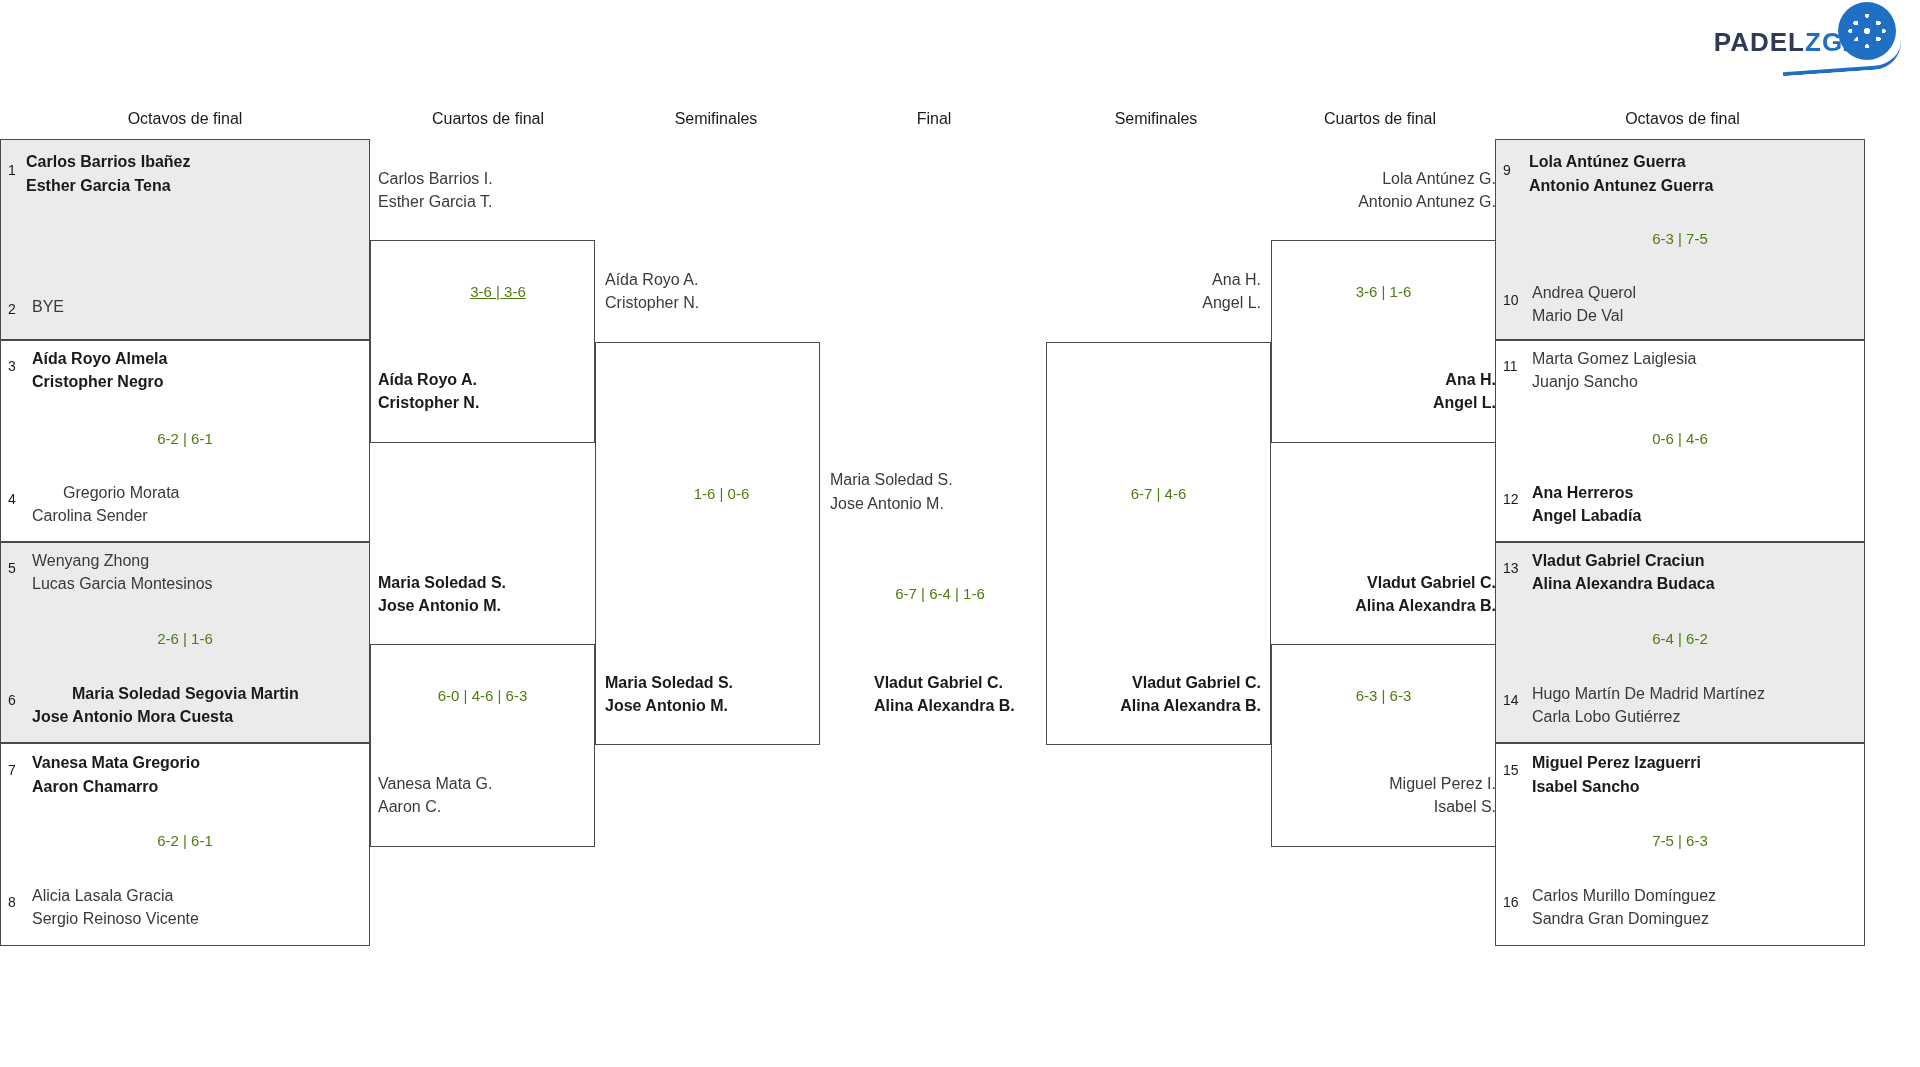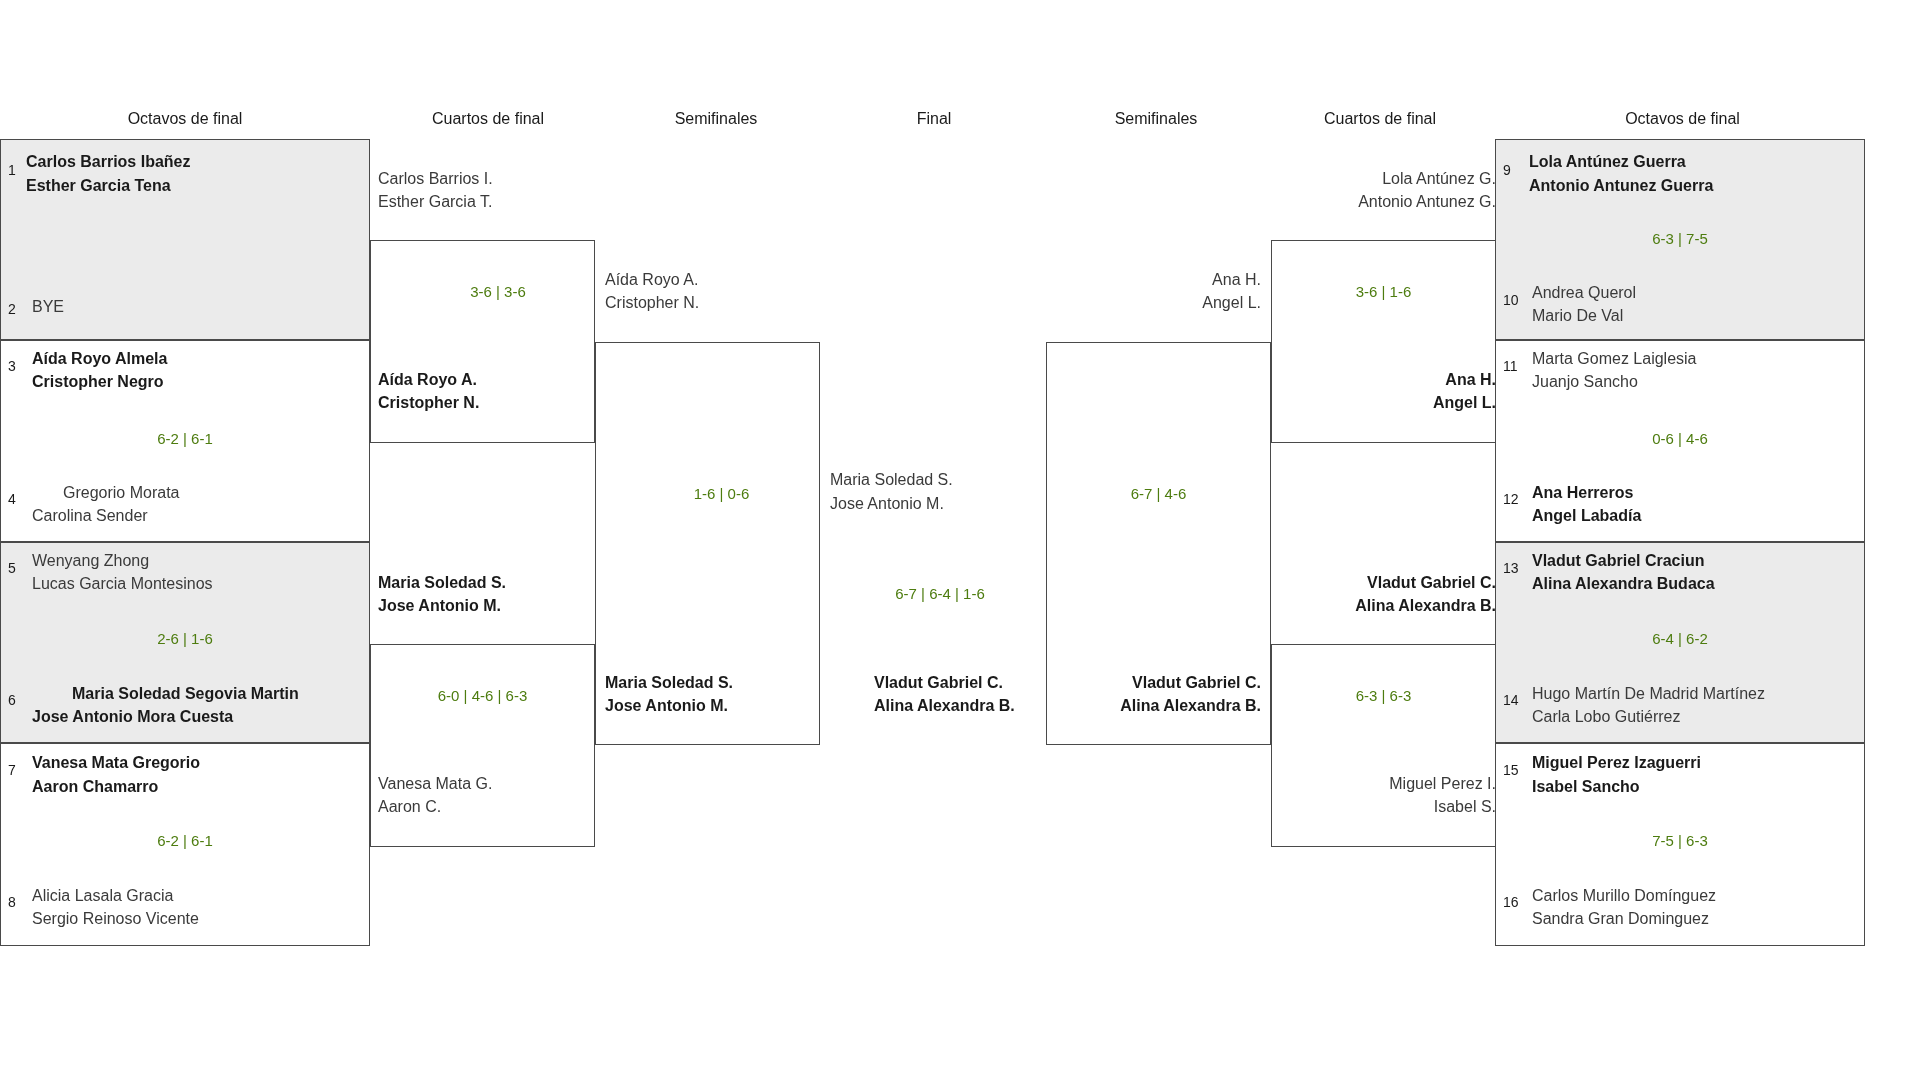--- a/index.html
+++ b/index.html
@@ -122,20 +122,25 @@
     font-size: 15px;
     color: #4d7c0f;
     white-space: nowrap;
   }
   .score.center { text-align: center; }
 </style>
 </head>
 <body>
 
 <div class="header">
+  <div class="logo">
+    <div class="logo-ball"></div>
+    <div class="logo-swoosh"></div>
+    <div class="logo-text"><span>PADEL</span><span class="accent">ZGZ</span></div>
+  </div>
 </div>
 
 <div class="round-head" style="left:0px;width:370px;">Octavos de final</div>
 <div class="round-head" style="left:372px;width:232px;">Cuartos de final</div>
 <div class="round-head" style="left:600px;width:232px;">Semifinales</div>
 <div class="round-head" style="left:818px;width:232px;">Final</div>
 <div class="round-head" style="left:1040px;width:232px;">Semifinales</div>
 <div class="round-head" style="left:1264px;width:232px;">Cuartos de final</div>
 <div class="round-head" style="left:1495px;width:375px;">Octavos de final</div>
 
@@ -169,21 +174,21 @@
 <div class="team bold" style="left:32px;top:751px;">Vanesa Mata Gregorio</div>
 <div class="team bold" style="left:32px;top:775px;">Aaron Chamarro</div>
 <div class="score center" style="left:0px;top:832px;width:370px;">6-2 | 6-1</div>
 <div class="seed" style="left:8px;top:894px;">8</div>
 <div class="team grey" style="left:32px;top:884px;">Alicia Lasala Gracia</div>
 <div class="team grey" style="left:32px;top:907px;">Sergio Reinoso Vicente</div>
 
 <div class="box white" style="left:370px;top:240px;width:225px;height:203px;"></div>
 <div class="team grey" style="left:378px;top:167px;">Carlos Barrios I.</div>
 <div class="team grey" style="left:378px;top:190px;">Esther Garcia T.</div>
-<div class="score center" style="left:370px;top:283px;width:256px;">3-6 | 3-6</div>
+<div class="score center" style="left:370px;top:283px;width:256px;text-decoration:underline;">3-6 | 3-6</div>
 <div class="team bold" style="left:378px;top:368px;">Aída Royo A.</div>
 <div class="team bold" style="left:378px;top:391px;">Cristopher N.</div>
 
 <div class="box white" style="left:370px;top:644px;width:225px;height:203px;"></div>
 <div class="team bold" style="left:378px;top:571px;">Maria Soledad S.</div>
 <div class="team bold" style="left:378px;top:594px;">Jose Antonio M.</div>
 <div class="score center" style="left:370px;top:687px;width:225px;">6-0 | 4-6 | 6-3</div>
 <div class="team grey" style="left:378px;top:772px;">Vanesa Mata G.</div>
 <div class="team grey" style="left:378px;top:795px;">Aaron C.</div>
 

